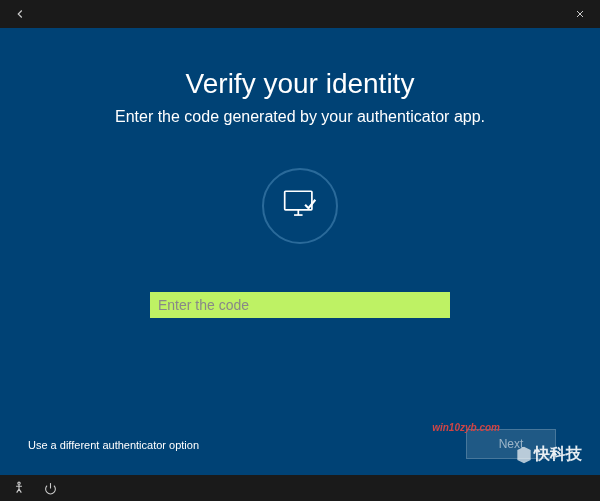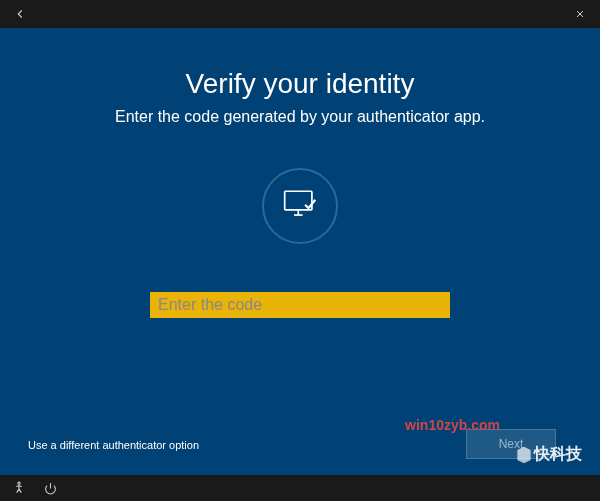--- a/index.html
+++ b/index.html
@@ -86,24 +86,24 @@
     
     .monitor-icon {
       color: #ffffff;
     }
     
     .code-input {
       width: 300px;
       height: 26px;
       border: none;
       padding: 4px 8px;
-      font-size: 16px;
+      font-size: 14px;
       font-family: inherit;
       outline: none;
-      background: #eab308;
+      background: #bef264;
       color: #333;
     }
     
     .code-input::placeholder {
       color: #888;
     }
     
     .alt-verification {
       position: absolute;
       bottom: 24px;
@@ -125,22 +125,23 @@
       font-size: 12px;
       font-family: inherit;
       cursor: pointer;
     }
     
     .watermark-1 {
       position: absolute;
       bottom: 42px;
       right: 100px;
       color: #d04545;
-      font-size: 14px;
+      font-size: 10px;
       font-weight: bold;
+      font-style: italic;
     }
     
     .watermark-2 {
       position: absolute;
       bottom: 10px;
       right: 18px;
       color: #ffffff;
       font-size: 16px;
       font-weight: bold;
       opacity: 0.9;

